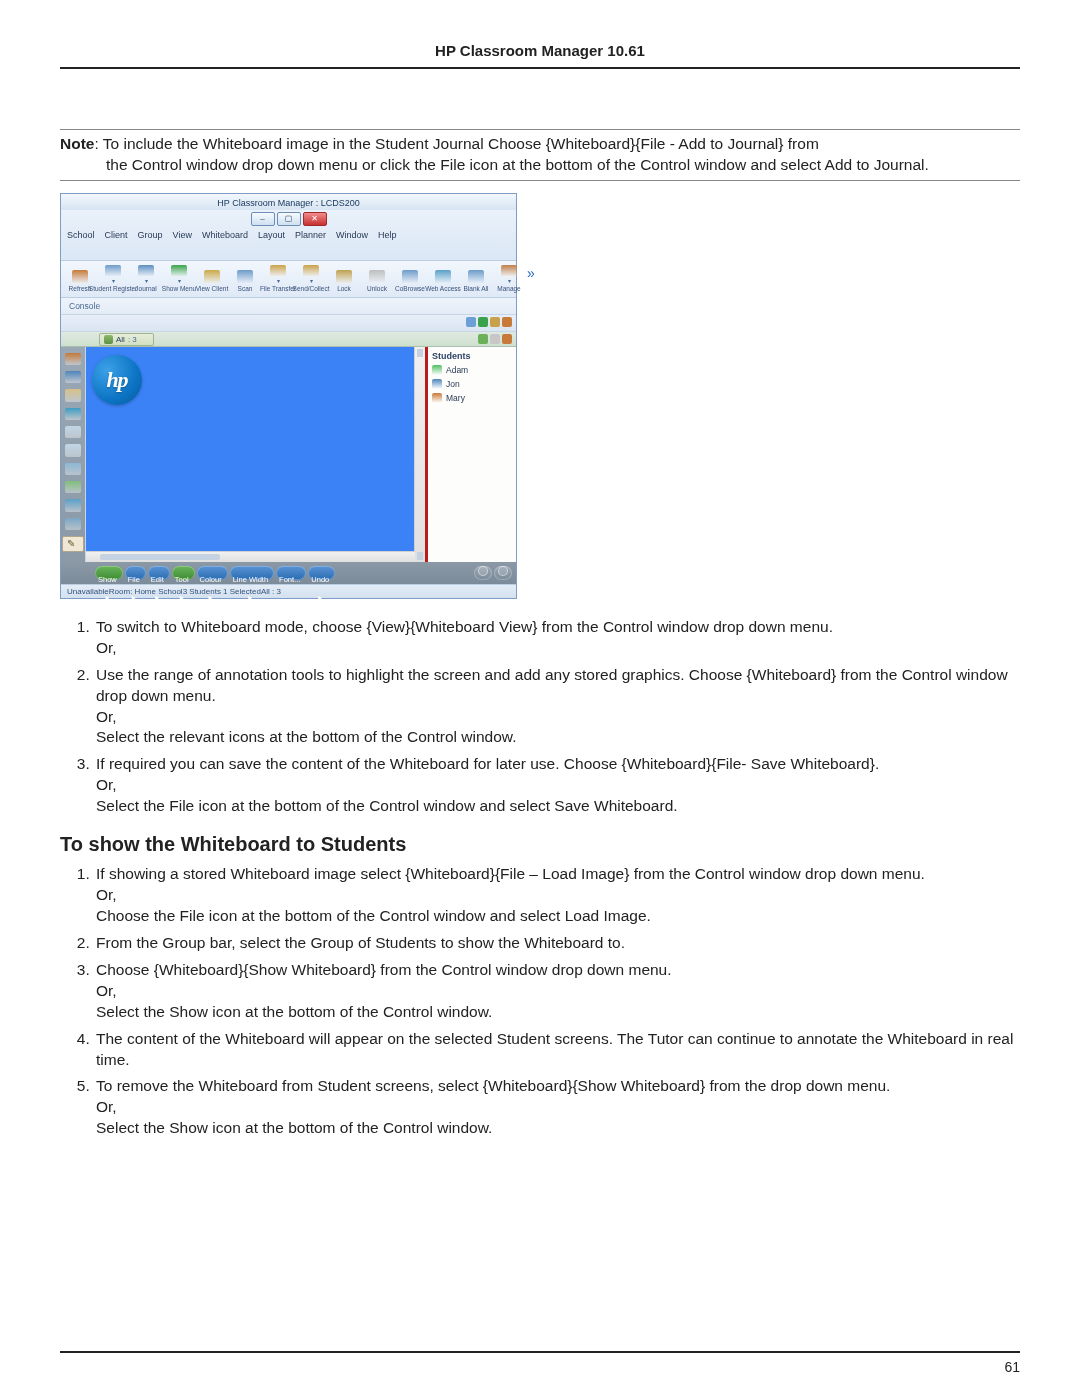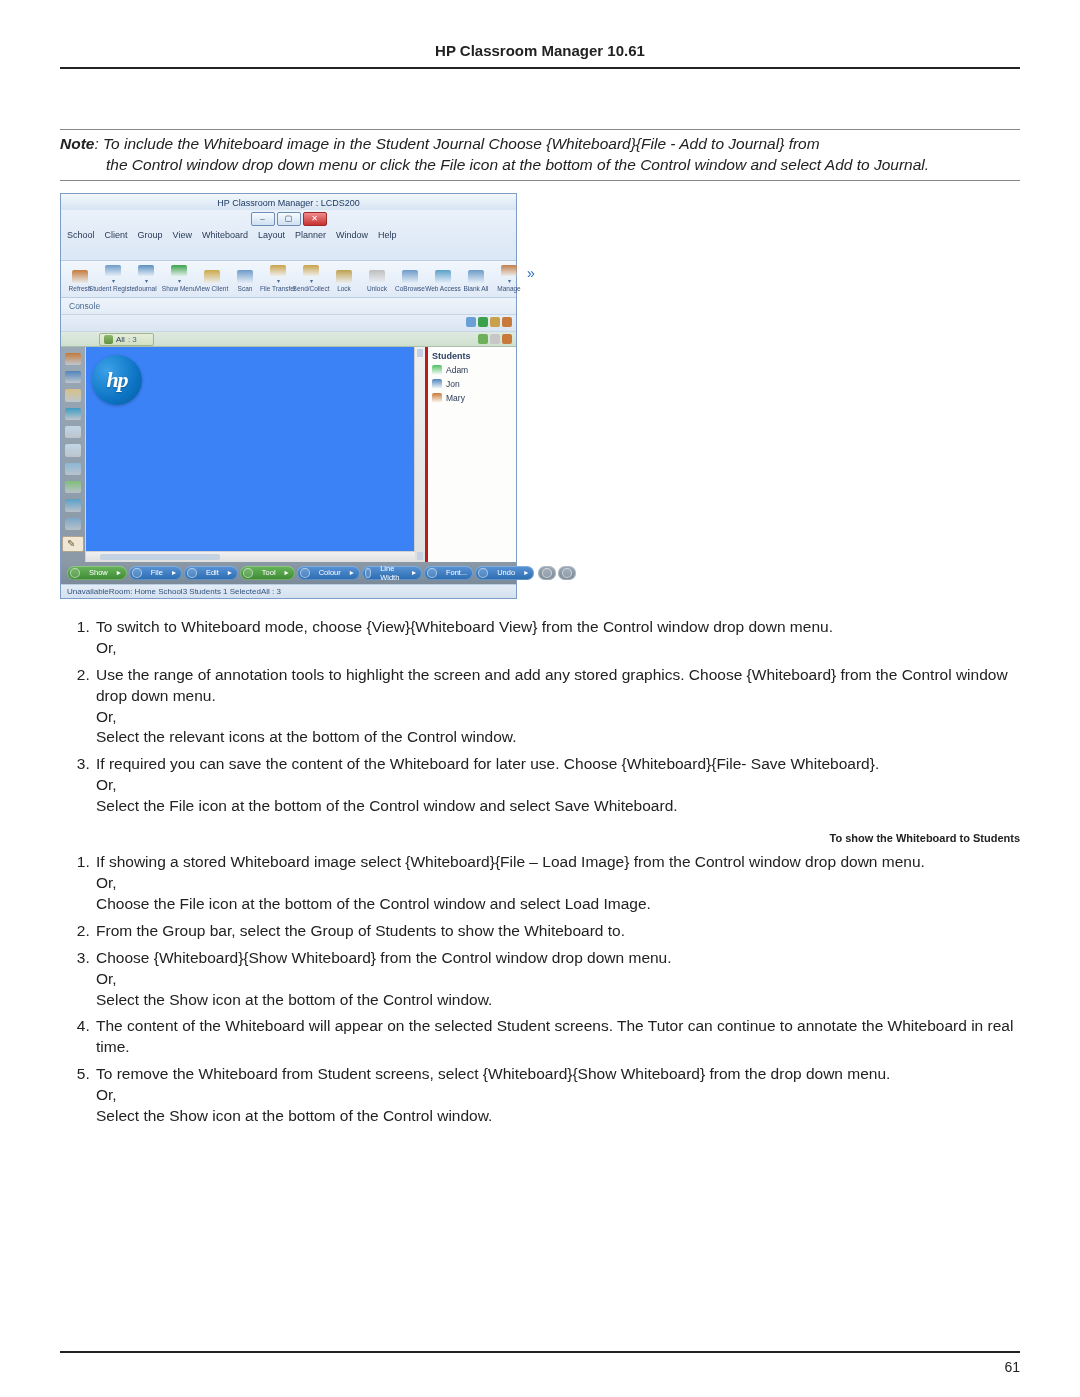--- a/index.html
+++ b/index.html
@@ -24,21 +24,20 @@
     border-bottom: 2px solid #222;
     padding-bottom: 8px;
   }
   .note-block {
     border-top: 1px solid #888;
     border-bottom: 1px solid #888;
     padding: 4px 0;
     margin-top: 60px;
     font-size: 15.5px;
     line-height: 1.35;
-    font-style: italic;
   }
   .note-block .indent { padding-left: 46px; display: block; }
   .note-label { font-weight: bold; }
 
   
   .app-shot {
     width: 455px;
     margin-top: 12px;
     border: 1px solid #7d9dc7;
     background: #e9eef5;
@@ -184,20 +183,21 @@
     background: linear-gradient(#8b99a7,#7c8b99);
     padding: 2px 4px;
     height: 18px;
   }
   .pill {
     display:flex; align-items:center; gap:9px;
     height:14px; padding: 0 6px 0 3px;
     border-radius: 8px;
     font-size: 7.5px; color:#fff;
     box-shadow: inset 0 0 0 1px rgba(255,255,255,.25);
+    flex-direction: column;
   }
   .pill .pi { width:10px; height:10px; border-radius:50%; background:#fff2; box-shadow: inset 0 0 0 1px rgba(255,255,255,.5); }
   .pill .pa { font-size:8px; }
   .pill.blue { background: linear-gradient(#5a94d6,#2a6bb0); }
   .pill.green { background: linear-gradient(#69b55c,#3e8a34); }
   .pill.grey { background: linear-gradient(#9aa7b4,#7c8b99); }
   .pill.small { padding: 0 4px; }
 
   .statusbar {
     display:flex; 
@@ -205,21 +205,21 @@
     font-size:8px; color:#33527c;
     padding: 2px 6px;
     border-top:1px solid #b9cde3;
   }
 
   
   .body-text { margin-top: 18px; font-size: 15.5px; line-height: 1.35; }
   ol.steps { padding-left: 34px; margin: 6px 0 14px 0; }
   ol.steps > li { padding-left: 2px; margin-bottom: 6px; }
   ol.steps > li > span.cont { display:block; }
-  h3.section { font-size: 11px; margin: 14px 0 4px 0; font-weight: bold; text-align: right; }
+  h3.section { font-size: 20px; margin: 14px 0 4px 0; font-weight: bold; }
 
   .footer {
     position: absolute;
     bottom: 34px;
     left: 60px; right: 60px;
     border-top: 2px solid #222;
     text-align: right;
     font-size: 14px;
     padding-top: 6px;
   }

